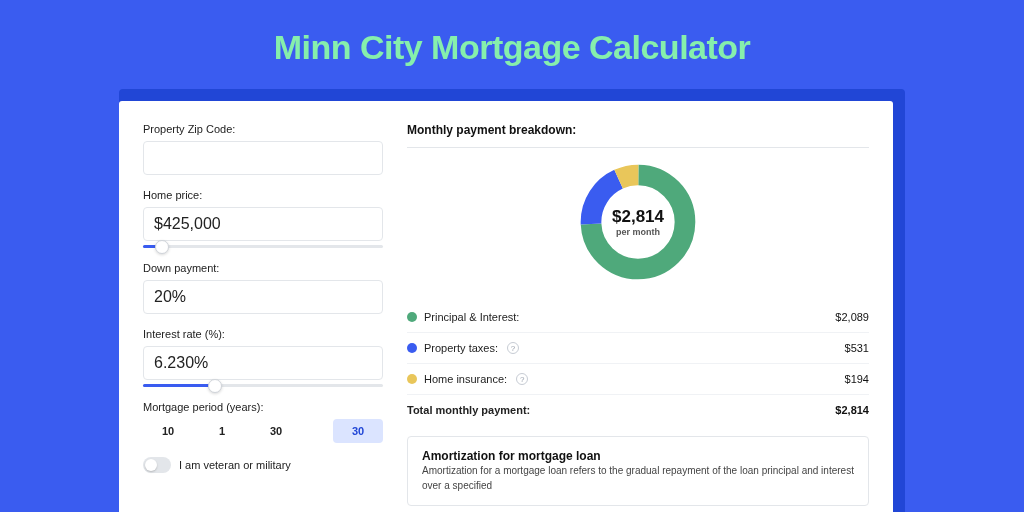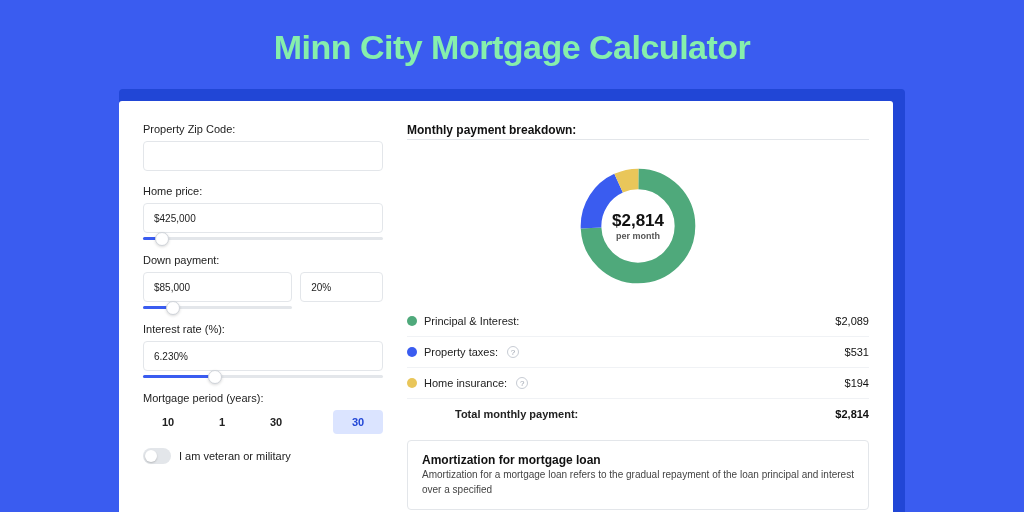--- a/index.html
+++ b/index.html
@@ -41,22 +41,22 @@
     font-size: 11px;
     color: #222;
     margin-bottom: 6px;
     display: block;
   }
   .input {
     width: 100%;
     height: 30px;
     border: 1px solid #e3e6ea;
     border-radius: 4px;
-    padding: 0 10px;
-    font-size: 10px;
+    padding: 16px 10px;
+    font-size: 16px;
     color: #222;
     background: #fff;
   }
   .slider-track {
     position: relative;
     height: 3px;
     background: #e3e6ea;
     border-radius: 2px;
     margin-top: 4px;
   }
@@ -116,22 +116,22 @@
     background: #fff;
     border-radius: 50%;
     box-shadow: 0 1px 2px rgba(0,0,0,0.2);
   }
   .toggle-label { font-size: 11px; color: #222; }
   .section-title {
     font-size: 12px;
     font-weight: 700;
     color: #111;
     border-bottom: 1px solid #e3e6ea;
-    padding-bottom: 2px;
-    margin-bottom: 24px;
+    padding-bottom: 10px;
+    margin-bottom: 12px;
   }
   .donut-wrap {
     display: flex;
     justify-content: center;
     margin-bottom: 18px;
   }
   .donut {
     position: relative;
     width: 124px; height: 124px;
   }
@@ -146,21 +146,21 @@
   .donut-amount { font-size: 17px; font-weight: 700; color: #111; }
   .donut-sub { font-size: 9px; color: #555; font-weight: bold; }
   .line-row {
     display: flex;
     align-items: center;
     justify-content: space-between;
     padding: 9px 0;
     border-bottom: 1px solid #f0f2f5;
     font-size: 11px;
   }
-  .line-row.total { font-weight: 700; border-bottom: none; padding-bottom: 14px; margin-left: 48px; }
+  .line-row.total { font-weight: 700; border-bottom: none; padding-bottom: 14px; }
   .line-left { display: flex; align-items: center; gap: 7px; color: #222; }
   .dot { width: 10px; height: 10px; border-radius: 50%; }
   .dot-green { background: #4fa97b; }
   .dot-blue { background: #3a5cf0; }
   .dot-yellow { background: #e9c65a; }
   .help {
     width: 12px; height: 12px;
     border: 1px solid #c7ccd4;
     border-radius: 50%;
     font-size: 8px;
@@ -210,27 +210,20 @@
         <input class="input" value="$425,000" style="">
         <div class="slider-track">
           <div class="slider-fill" style="width: 8%;"></div>
           <div class="slider-thumb" style="left: 8%;"></div>
         </div>
       </div>
 
       <div class="field">
         <span class="label">Down payment:</span>
         <div class="row2">
-          <div class="col1">
-            <input class="input" value="$85,000" style="">
-            <div class="slider-track">
-              <div class="slider-fill" style="width: 20%;"></div>
-              <div class="slider-thumb" style="left: 20%;"></div>
-            </div>
-          </div>
           <div class="col2">
             <input class="input" value="20%" style="">
           </div>
         </div>
       </div>
 
       <div class="field">
         <span class="label">Interest rate (%):</span>
         <input class="input" value="6.230%" style="">
         <div class="slider-track">

